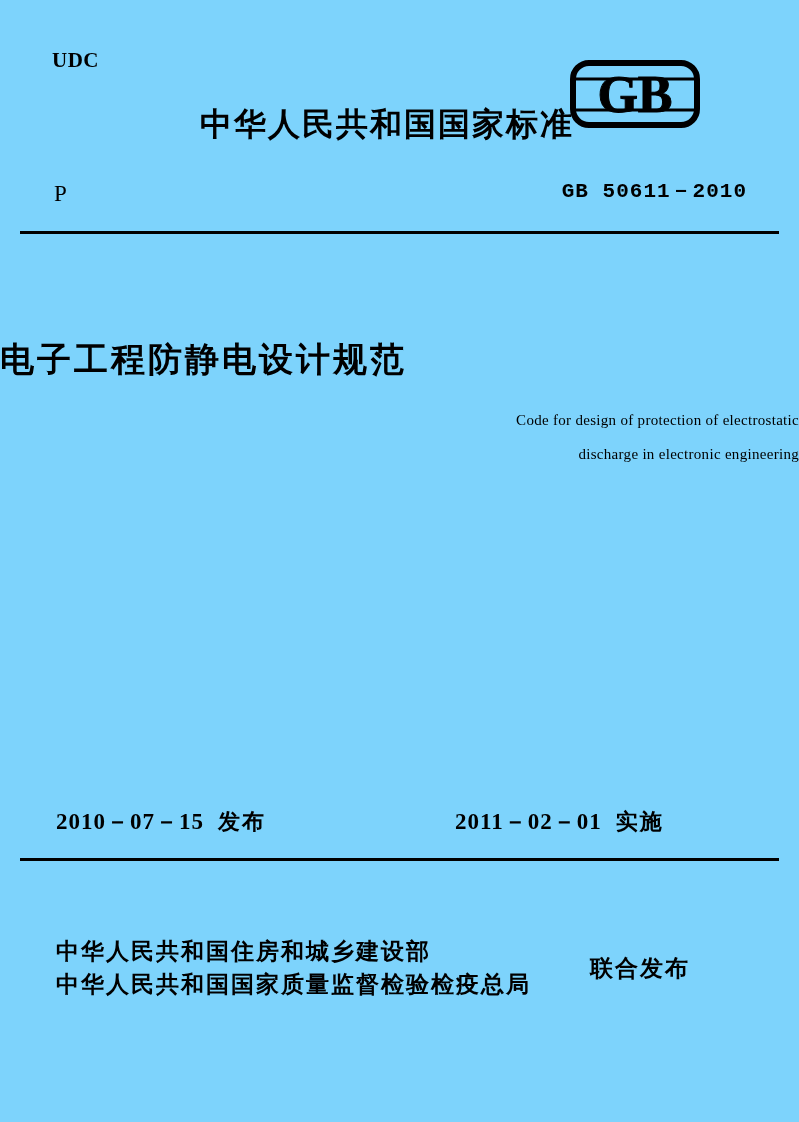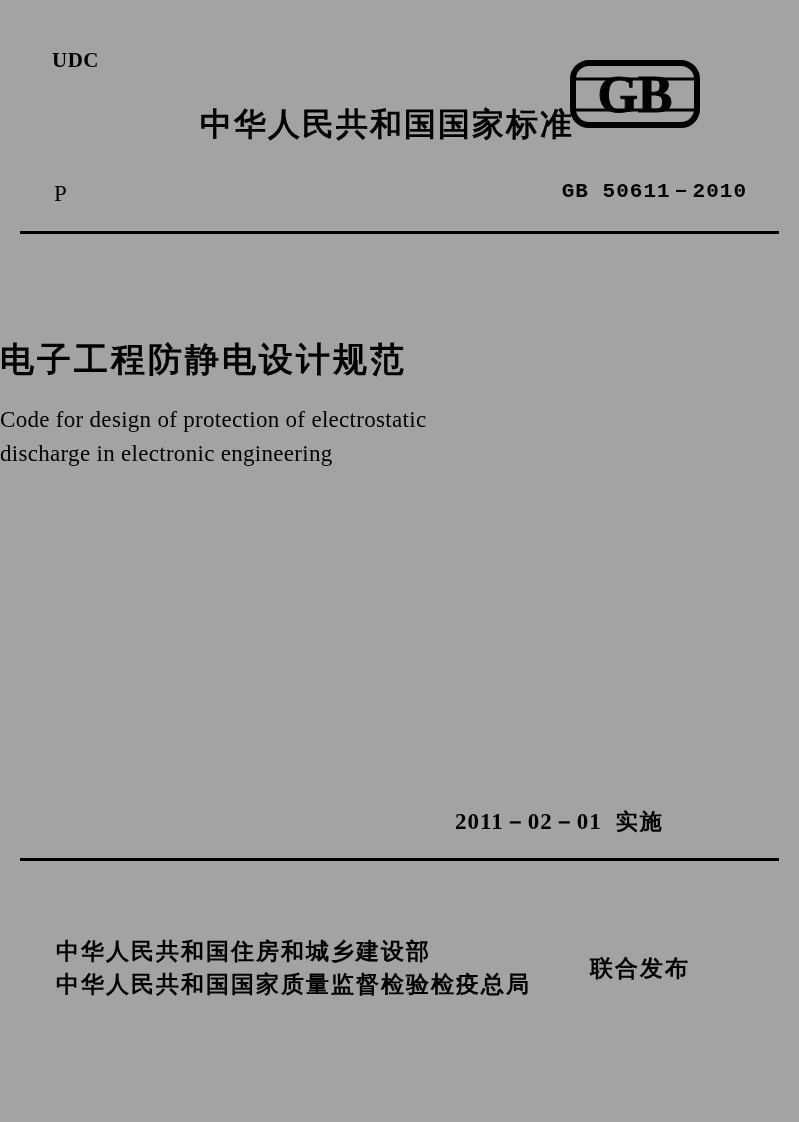--- a/index.html
+++ b/index.html
@@ -9,21 +9,21 @@
   }
   body {
     font-family: "Liberation Sans", sans-serif;
     color: #000000;
   }
   .page {
     position: relative;
     width: 799px;
     height: 1122px;
     margin: 0 auto;
-    background: #a3a3a3;
+    background: #7dd3fc;
     overflow: hidden;
   }
 
   
   .udc {
     position: absolute;
     left: 52px;
     top: 48px;
     font-size: 21px;
     font-weight: bold;
@@ -83,22 +83,22 @@
     font-size: 34px;
     font-weight: bold;
     letter-spacing: 3px;
     font-family: "DejaVu Sans", sans-serif;
   }
   .title-en {
     position: absolute;
     left: 0;
     right: 0;
     top: 403px;
-    text-align: left;
-    font-size: 23px;
+    text-align: right;
+    font-size: 15px;
     line-height: 34px;
     font-family: "Liberation Serif", serif;
     letter-spacing: 0.3px;
   }
 
   
   .date-issue {
     position: absolute;
     left: 56px;
     top: 806px;
@@ -170,20 +170,23 @@
 
   <div class="rule rule-top"></div>
 
   <div class="title-cn">电子工程防静电设计规范</div>
 
   <div class="title-en">
     <div>Code for design of protection of electrostatic</div>
     <div>discharge in electronic engineering</div>
   </div>
 
+  <div class="date-issue">
+    <span>2010－07－15</span><span class="cn">发布</span>
+  </div>
 
   <div class="date-effect">
     <span>2011－02－01</span><span class="cn">实施</span>
   </div>
 
   <div class="rule rule-bottom"></div>
 
   <div class="publishers">
     <div>中华人民共和国住房和城乡建设部</div>
     <div>中华人民共和国国家质量监督检验检疫总局</div>

